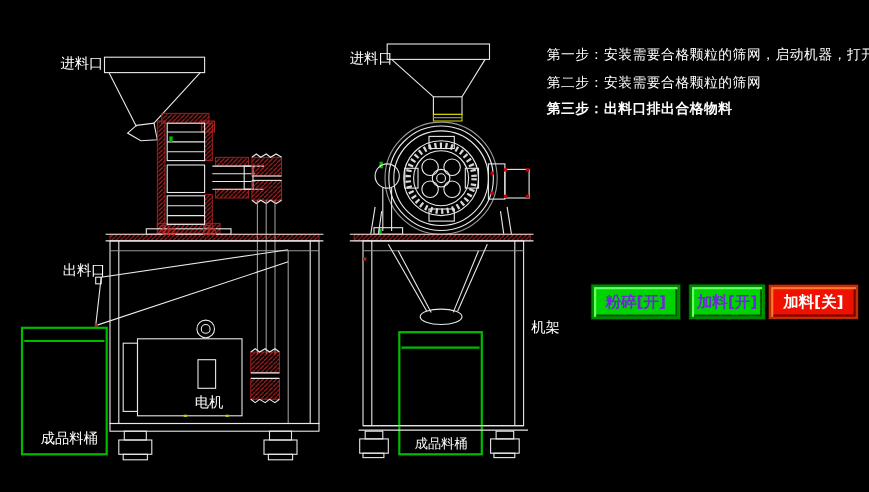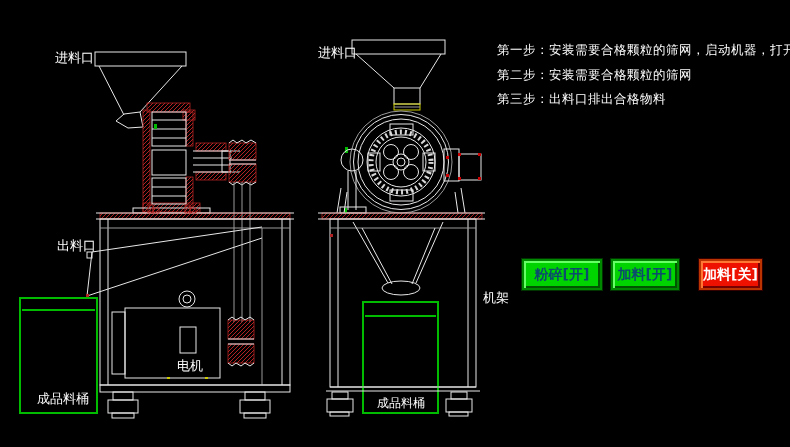--- a/index.html
+++ b/index.html
@@ -8,22 +8,22 @@
   svg{position:absolute;top:0;left:0;}
   .wl{stroke:#e8e8e8;fill:none;stroke-width:1;}
   .gl{stroke:#9a9a9a;fill:none;stroke-width:1;}
   .hatch{fill:url(#hx);stroke:#b32222;stroke-width:0.8;}
   .grn{fill:none;stroke-width:2;}
   .cadtext{fill:#ffffff;font-size:13px;font-family:"DejaVu Sans","Liberation Sans",sans-serif;}
   .cadtext-s{fill:#ffffff;font-size:12px;font-family:"DejaVu Sans","Liberation Sans",sans-serif;}
   .instr{position:absolute;left:497px;color:#ffffff;font-size:12.5px;white-space:nowrap;letter-spacing:0.5px;}
   .btn{position:absolute;top:259px;height:31px;display:flex;align-items:center;justify-content:center;
        font-size:14px;font-weight:bold;cursor:pointer;box-sizing:border-box;}
-  .btn-green{background:#00d400;color:#0c4a6e;border:2px solid #008800;
-       box-shadow:inset 2px 2px 0 #66ff66, inset -2px -2px 0 #005500, 0 0 0 1px #003300;}
+  .btn-green{background:#00d400;color:#6d28d9;border:2px solid #008800;
+       box-shadow:inset 2px 2px 0 #66ff66, inset -2px -2px 0 #005500, 0 0 0 1px #003300;margin-left:16px;}
   .btn-red{background:#ee1100;color:#ffffff;border:2px solid #bb3300;
        box-shadow:inset 2px 2px 0 #ff7733, inset -2px -2px 0 #770000, 0 0 0 1px #330000;}
 </style>
 </head>
 <body>
 
 <div id="stage">
 
 <svg width="790" height="447" viewBox="0 0 790 447">
   <defs>
@@ -253,19 +253,19 @@
       <rect class="wl" x="446" y="399" width="26" height="13"></rect>
       <rect class="wl" x="449" y="412" width="19" height="4"></rect>
     </g>
 
     <text class="cadtext" x="483" y="302">机架</text>
   </g>
 </svg>
 
 <div class="instr" style="top:42px;">第一步：安装需要合格颗粒的筛网，启动机器，打开机盖。</div>
 <div class="instr" style="top:67px;">第二步：安装需要合格颗粒的筛网</div>
-<div class="instr" style="top:91px;">第三步：出料口排出合格物料</div>
+<div class="instr" style="top:91px;font-weight:bold;">第三步：出料口排出合格物料</div>
 
 <div class="btn btn-green" style="left:522px;width:80px;">粉碎[开]</div>
 <div class="btn btn-green" style="left:611px;width:68px;">加料[开]</div>
-<div class="btn btn-red" style="left:699px;width:63px;">加料[关]</div>
+<div class="btn btn-red" style="left:699px;width:81px;">加料[关]</div>
 
 </div>
 
 </body></html>

